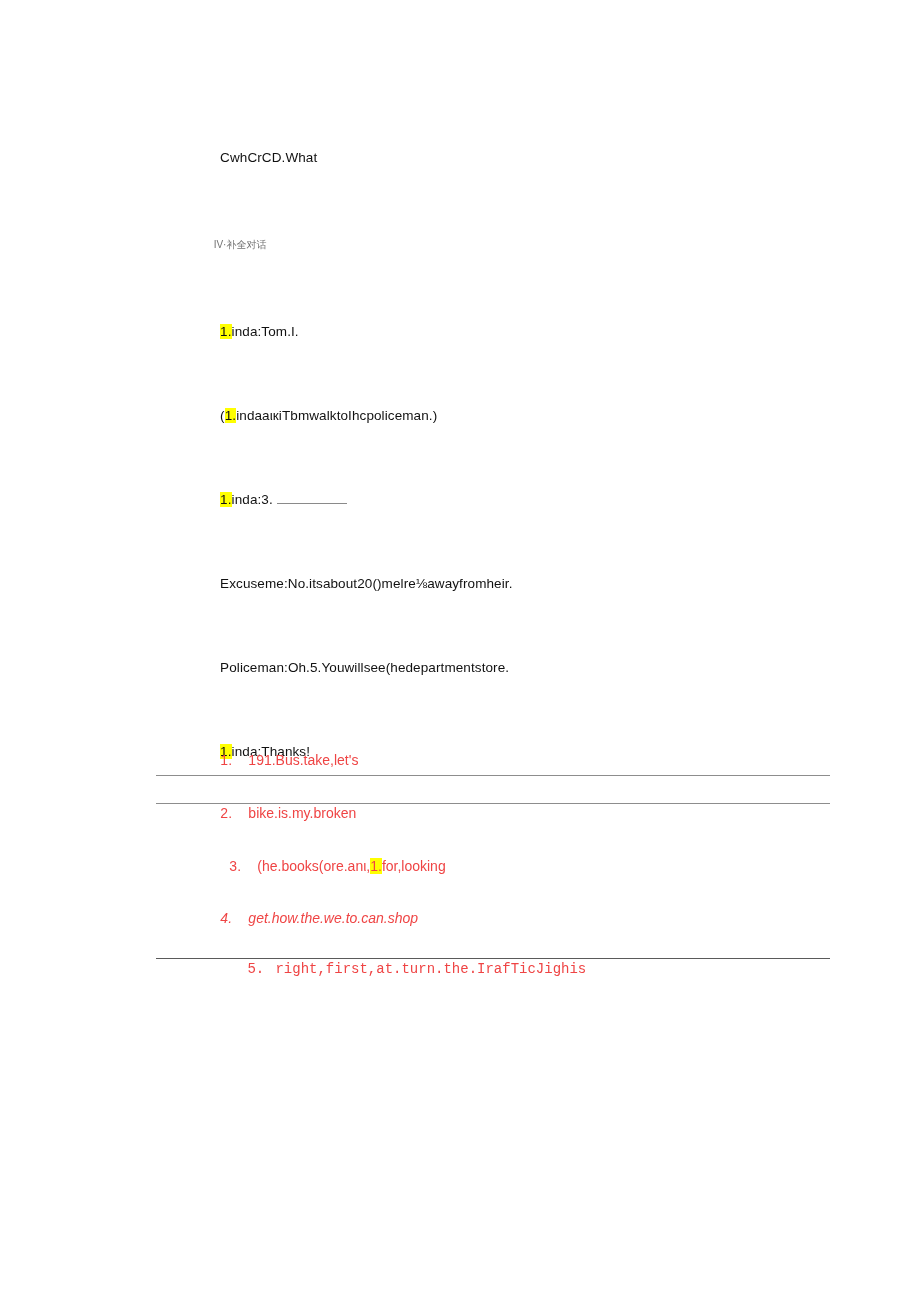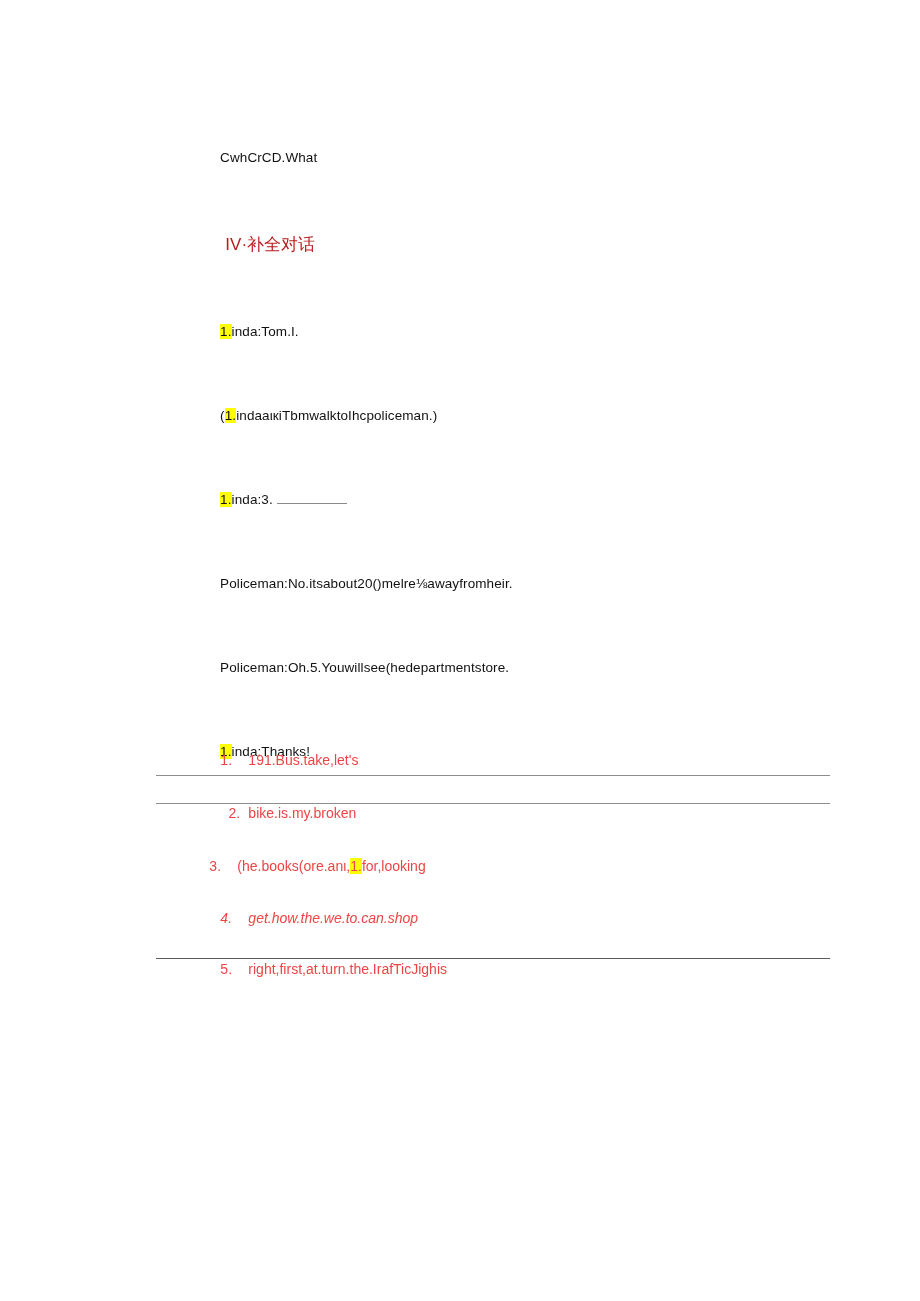--- a/index.html
+++ b/index.html
@@ -35,23 +35,23 @@
 
   .line {
     font-size: 13.5px;
     line-height: 28px;
     color: #111111;
     white-space: pre;
     letter-spacing: 0.1px;
   }
 
   .heading {
-    font-size: 17px;
+    font-size: 10px;
     line-height: 30px;
-    color: #b91c1c;
+    color: #737373;
     white-space: pre;
   }
 
   .hl {
     background: #ffff00;
     padding: 0 0 0 0;
   }
 
   .blank-rule {
     display: inline-block;
@@ -121,21 +121,21 @@
 
 
 
 
 
     <div class="line">
       <span></span><span class="hl">1.</span><span>inda:3.</span><span class="blank-rule thin"></span>
     </div>
 
     <div class="line">
-      <span>Policeman:No.itsabout20()melre⅛awayfromheir.</span>
+      <span>Excuseme:No.itsabout20()melre⅛awayfromheir.</span>
     </div>
 
 
     <div class="line">
       <span>Policeman:Oh.5.Youwillsee(hedepartmentstore.</span>
     </div>
 
     <div class="line">
       <span></span><span class="hl">1.</span><span>inda:Thanks!</span>
     </div>
@@ -147,35 +147,35 @@
   </div>
 
   <div class="sentence-section">
 
     <div class="sent-item" style="left:163px; top:730px;">
       <span class="sent-num">1.</span><span>191.Bus.take,let's</span>
     </div>
 
     <div class="hrule grey" style="left:122px; top:775px; width:674px;"></div>
 
-    <div class="sent-item" style="left:163px; top:783px;text-align:center;">
+    <div class="sent-item" style="left:163px; top:783px;">
       <span class="sent-num">2.</span><span>bike.is.my.broken</span>
     </div>
 
     <div class="hrule grey" style="left:122px; top:803px; width:674px;"></div>
 
-    <div class="sent-item" style="left:152px; top:836px;">
+    <div class="sent-item" style="left:172px; top:836px;">
       <span class="sent-num">3.</span><span>(he.books(ore.anι,</span><span class="hl">1.</span><span>for,looking</span>
     </div>
 
     <div class="sent-item" style="left:163px; top:888px;font-style:italic;">
       <span class="sent-num">4.</span><span>get.how.the.we.to.can.shop</span>
     </div>
 
-    <div class="sent-item" style="left:163px; top:939px;">
+    <div class="sent-item" style="left:163px; top:939px;font-family:Liberation Mono, monospace;">
       <span class="sent-num">5.</span><span>right,first,at.turn.the.IrafTicJighis</span>
     </div>
 
     <div class="hrule" style="left:122px; top:958px; width:674px;"></div>
 
   </div>
 
 </div>
 
 </body></html>

